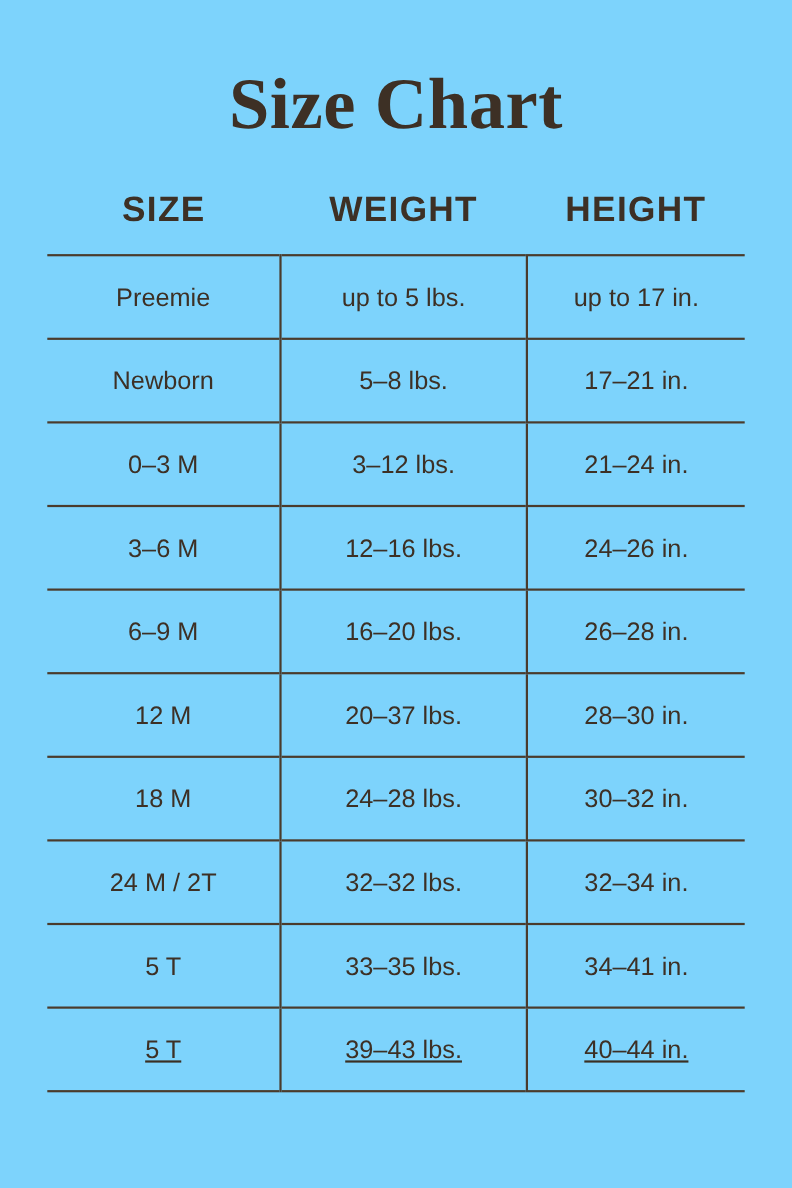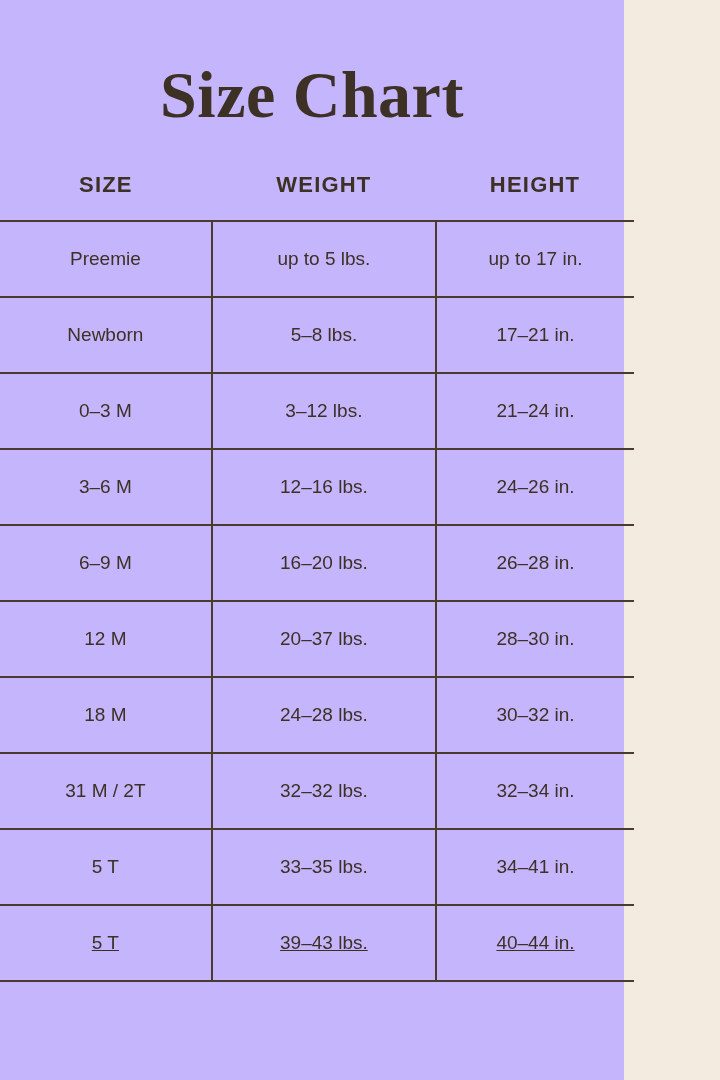--- a/index.html
+++ b/index.html
@@ -8,24 +8,24 @@
   }
   body {
     width: 720px;
     height: 1080px;
     background: #f3ebe0;
     font-family: "Liberation Sans", sans-serif;
     color: #3b2f23;
     overflow: hidden;
   }
   .page {
-    width: 624px;
+    width: 720px;
     height: 1080px;
     position: relative;
-    background: #c4b5fd;
+    background: #7dd3fc;
     box-sizing: border-box;
   }
   .title {
     text-align: center;
     font-family: "Liberation Serif", serif;
     font-weight: bold;
     font-size: 66px;
     letter-spacing: 0.5px;
     color: #3d3025;
     margin: 0;
@@ -38,38 +38,38 @@
     width: 634px;
     border-collapse: collapse;
     table-layout: fixed;
   }
   .chart th, .chart td {
     text-align: center;
     color: #3d3025;
     font-family: "Liberation Sans", sans-serif;
   }
   .chart th {
-    font-size: 22px;
+    font-size: 32px;
     font-weight: bold;
     letter-spacing: 1.2px;
     padding-bottom: 22px;
     border: none;
   }
   .chart thead tr {
     border: none;
   }
   .chart tbody tr {
     border-top: 2px solid #4a3b2c;
   }
   .chart tbody tr:last-child {
     border-bottom: 2px solid #4a3b2c;
     text-decoration: underline;
   }
   .chart tbody td {
-    font-size: 19px;
+    font-size: 23px;
     height: 74px;
     padding: 0 4px;
     font-weight: normal;
   }
   .chart tbody td.col-size {
     border-right: 2px solid #4a3b2c;
   }
   .chart tbody td.col-weight {
     border-right: 2px solid #4a3b2c;
   }
@@ -122,21 +122,21 @@
         <td class="col-size">12 M</td>
         <td class="col-weight">20–37 lbs.</td>
         <td class="col-height">28–30 in.</td>
       </tr>
       <tr>
         <td class="col-size">18 M</td>
         <td class="col-weight">24–28 lbs.</td>
         <td class="col-height">30–32 in.</td>
       </tr>
       <tr>
-        <td class="col-size">31 M / 2T</td>
+        <td class="col-size">24 M / 2T</td>
         <td class="col-weight">32–32 lbs.</td>
         <td class="col-height">32–34 in.</td>
       </tr>
       <tr>
         <td class="col-size">5 T</td>
         <td class="col-weight">33–35 lbs.</td>
         <td class="col-height">34–41 in.</td>
       </tr>
       <tr>
         <td class="col-size">5 T</td>

